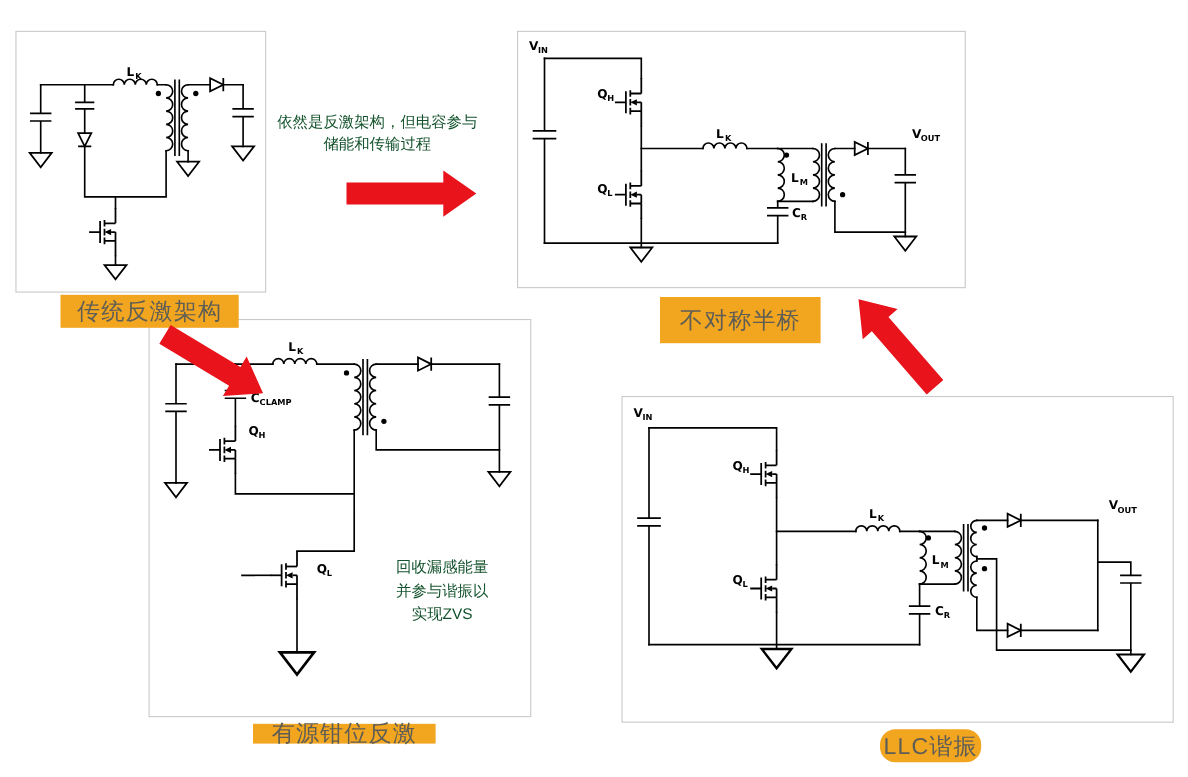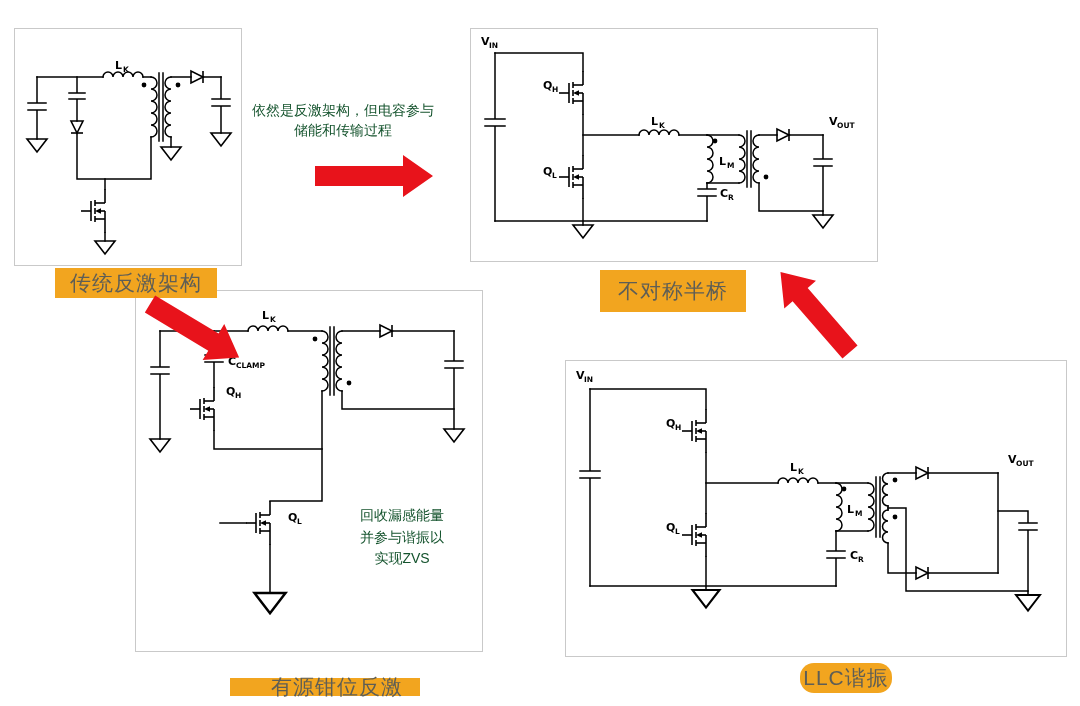--- a/index.html
+++ b/index.html
@@ -211,21 +211,21 @@
       <text class="csub" x="289" y="155">M</text>
       <text class="clbl" x="284" y="198">C</text>
       <text class="csub" x="292" y="201">R</text>
       <text class="clbl" x="442" y="102">V</text>
       <text class="csub" x="450" y="105">OUT</text>
     </svg>
   </div>
 
   <div class="badge" style="left:55px;top:268px;width:162px;height:30px;">传统反激架构</div>
   <div class="badge" style="left:600px;top:270px;width:146px;height:42px;">不对称半桥</div>
-  <div class="badge" style="left:230px;top:678px;width:166px;height:18px;padding-left:24px;">有源钳位反激</div>
+  <div class="badge" style="left:230px;top:658px;width:166px;height:18px;">有源钳位反激</div>
   <div class="badge" style="left:800px;top:663px;width:92px;height:30px;border-radius:14px;">LLC谐振</div>
 
   <div class="note" style="left:250px;top:100px;width:186px;">依然是反激架构，但电容参与储能和传输过程</div>
   <div class="note pre" style="left:332px;top:505px;width:140px;line-height:1.55;">回收漏感能量
 并参与谐振以
 实现ZVS</div>
 
   <svg class="arrow-svg" style="left:312px;top:148px;" width="125" height="56" viewBox="0 0 125 56">
     <polygon points="0,-10 88,-10 88,-21 118,0 88,21 88,10 0,10" transform="translate(3,28)" stroke="none" fill="#E8131B"></polygon>
   </svg>

